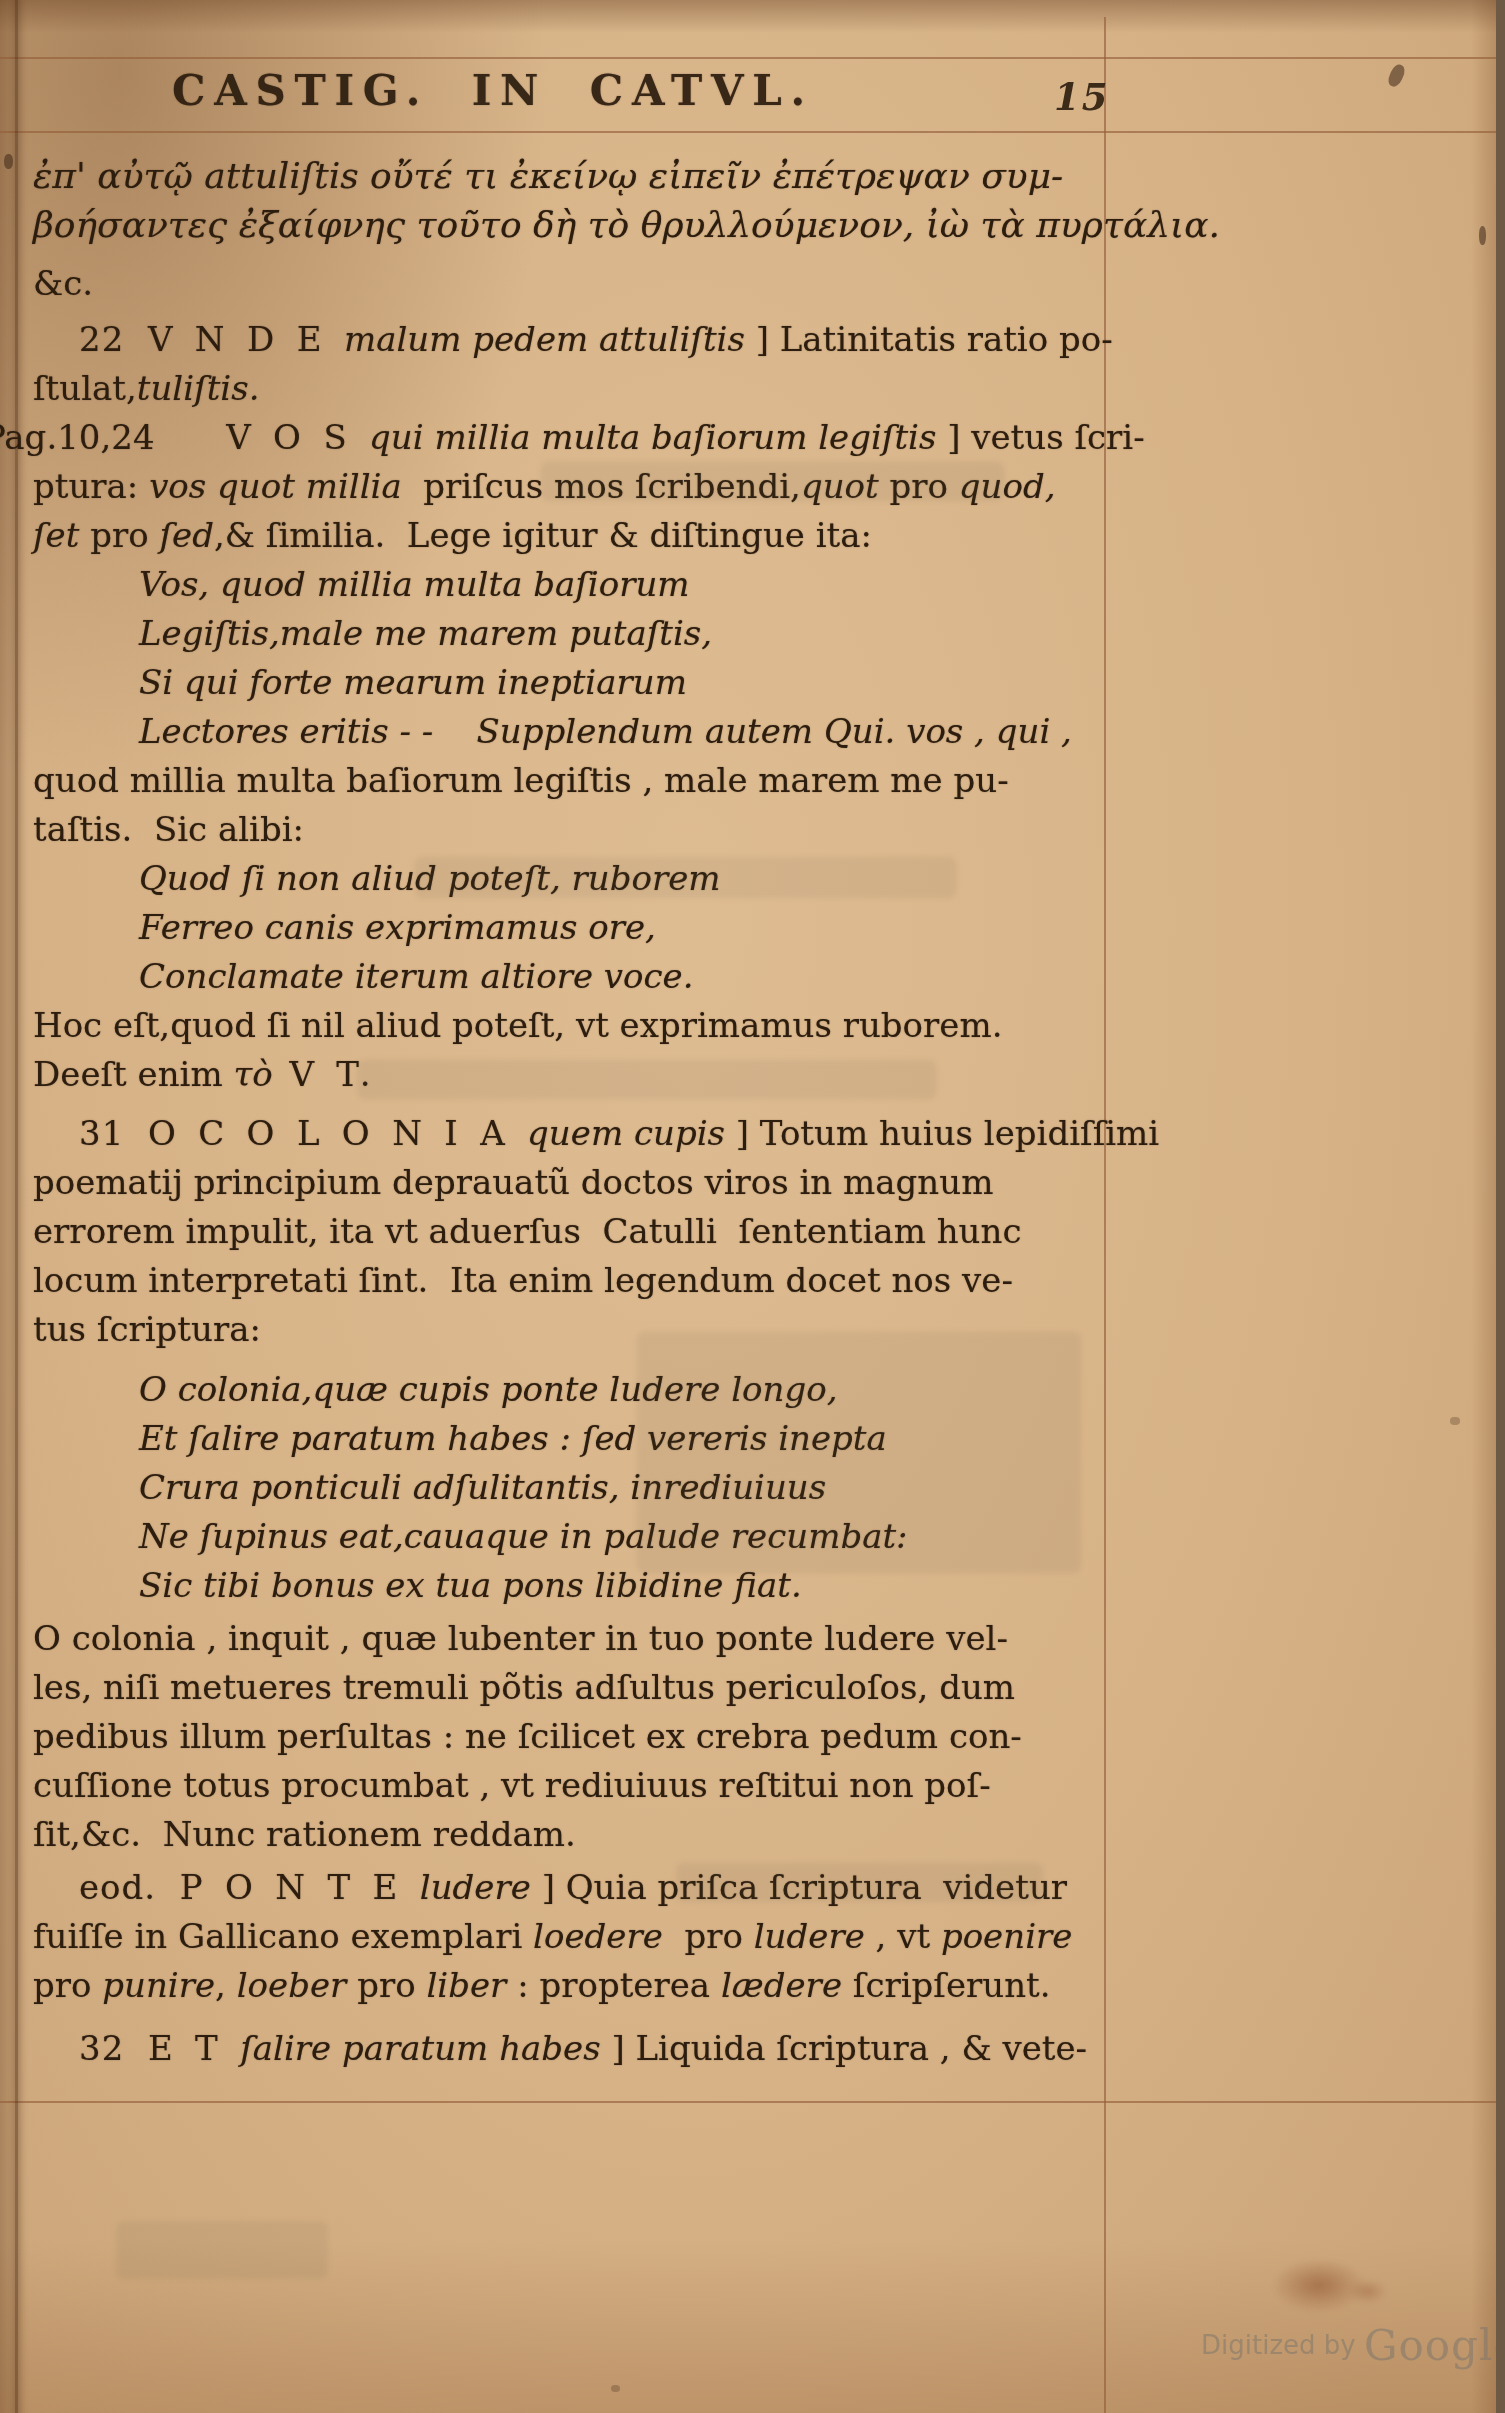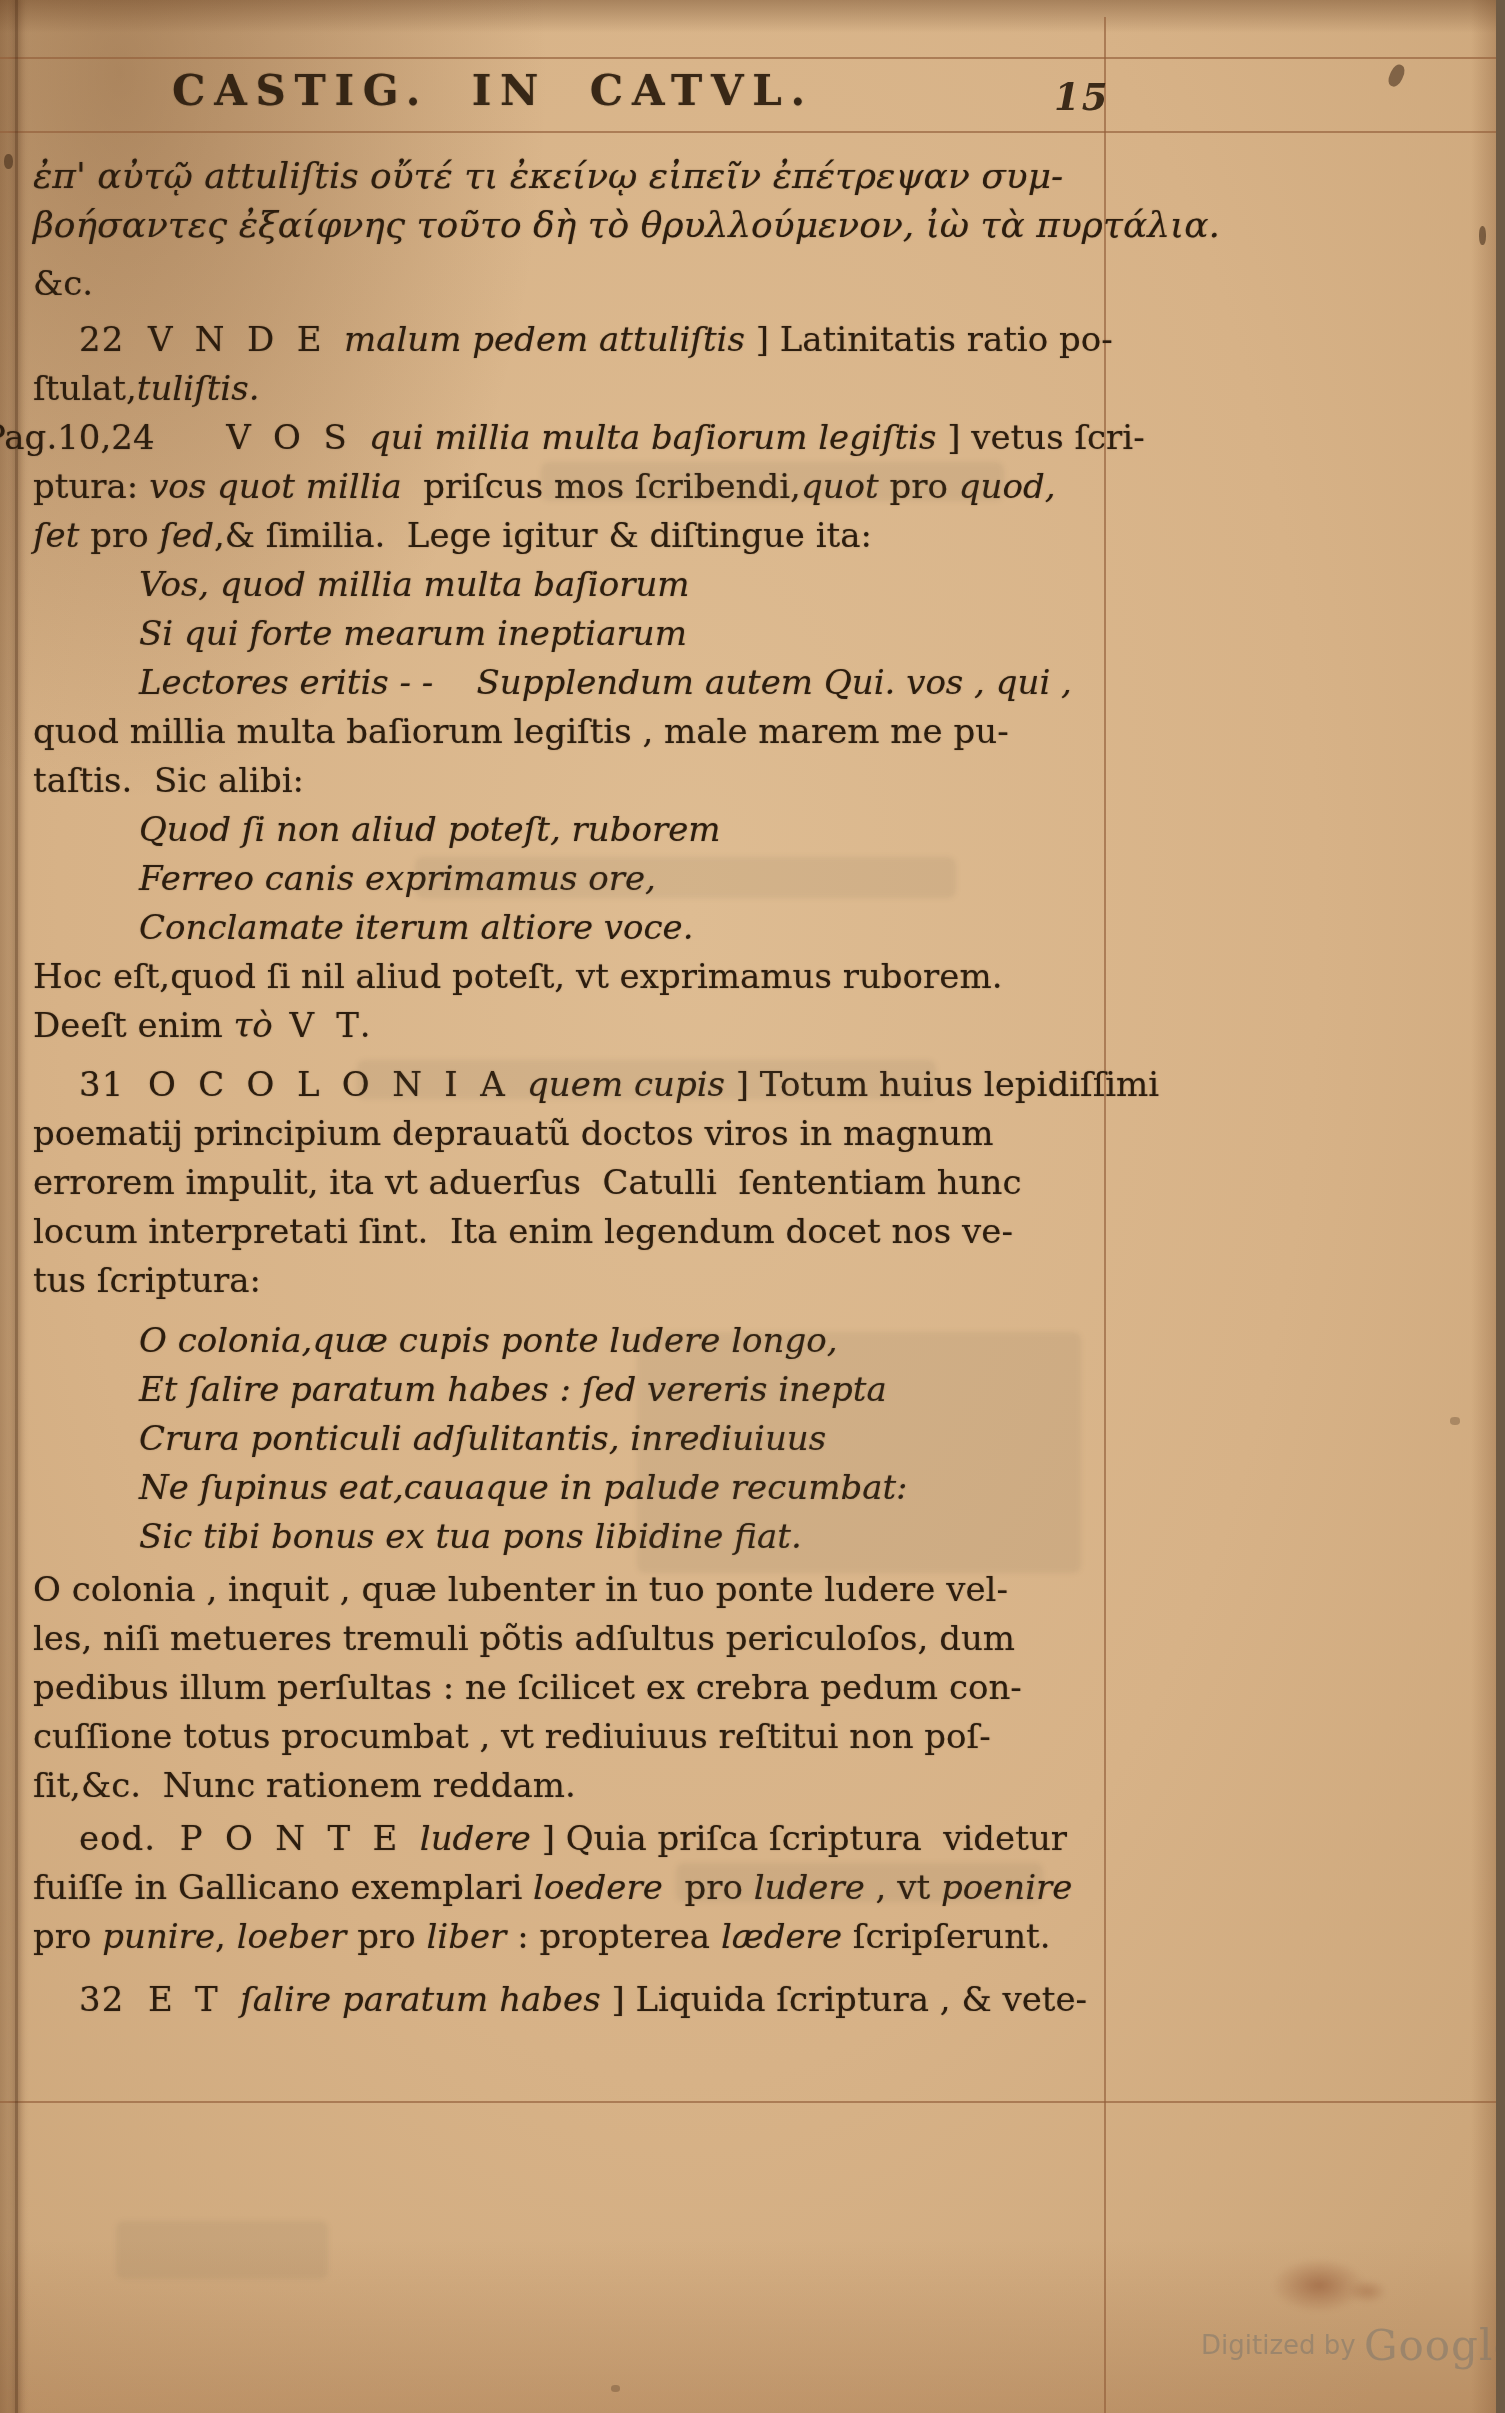--- a/index.html
+++ b/index.html
@@ -69,20 +69,21 @@
   <div class="textblock">
       <div class="line greek"><span class="seg-r">ἐπ' αὐτῷ attuliſtis οὔτέ τι ἐκείνῳ εἰπεῖν ἐπέτρεψαν συμ-</span></div>
       <div class="line greek"><span class="seg-r">βοήσαντες ἐξαίφνης τοῦτο δὴ τὸ θρυλλούμενον, ἰὼ τὰ πυρτάλια.</span></div>
       <div class="line body" style="margin-top: 9.7px;"><span class="seg-r">&amp;c.</span></div>
       <div class="line entry" style="margin-top: 7.7px;"><span class="seg-n">22  </span><span class="seg-c">V N D E </span><span class="seg-i">malum pedem attuliſtis</span><span class="seg-r"> ] Latinitatis ratio po-</span></div>
       <div class="line body"><span class="seg-r">ſtulat,</span><span class="seg-i">tuliſtis.</span></div>
       <div class="line body"><span class="seg-h">Pag.10,24  </span><span class="seg-c">V O S </span><span class="seg-i">qui millia multa baſiorum legiſtis</span><span class="seg-r"> ] vetus ſcri-</span></div>
       <div class="line body"><span class="seg-r">ptura: </span><span class="seg-i">vos quot millia</span><span class="seg-r">  priſcus mos ſcribendi,</span><span class="seg-i">quot</span><span class="seg-r"> pro </span><span class="seg-i">quod,</span></div>
       <div class="line body"><span class="seg-i">ſet</span><span class="seg-r"> pro </span><span class="seg-i">ſed</span><span class="seg-r">,&amp; ſimilia.  Lege igitur &amp; diſtingue ita:</span></div>
       <div class="line verse"><span class="seg-i">Vos, quod millia multa baſiorum</span></div>
+      <div class="line verse"><span class="seg-i">Legiſtis,male me marem putaſtis,</span></div>
       <div class="line verse"><span class="seg-i">Si qui forte mearum ineptiarum</span></div>
       <div class="line verse"><span class="seg-i">Lectores eritis - -</span><span class="seg-r">    Supplendum autem </span><span class="seg-i">Qui</span><span class="seg-r">. vos , qui ,</span></div>
       <div class="line body"><span class="seg-r">quod millia multa baſiorum legiſtis , male marem me pu-</span></div>
       <div class="line body"><span class="seg-r">taſtis.  Sic alibi:</span></div>
       <div class="line verse"><span class="seg-i">Quod ſi non aliud poteſt, ruborem</span></div>
       <div class="line verse"><span class="seg-i">Ferreo canis exprimamus ore,</span></div>
       <div class="line verse"><span class="seg-i">Conclamate iterum altiore voce.</span></div>
       <div class="line body"><span class="seg-r">Hoc eſt,quod ſi nil aliud poteſt, vt exprimamus ruborem.</span></div>
       <div class="line body"><span class="seg-r">Deeſt enim </span><span class="seg-g">τὸ</span><span class="seg-c"> V T.</span></div>
       <div class="line entry" style="margin-top: 9.7px; text-align: center;"><span class="seg-n">31  </span><span class="seg-c">O C O L O N I A </span><span class="seg-i">quem cupis</span><span class="seg-r"> ] Totum huius lepidiſſimi</span></div>

